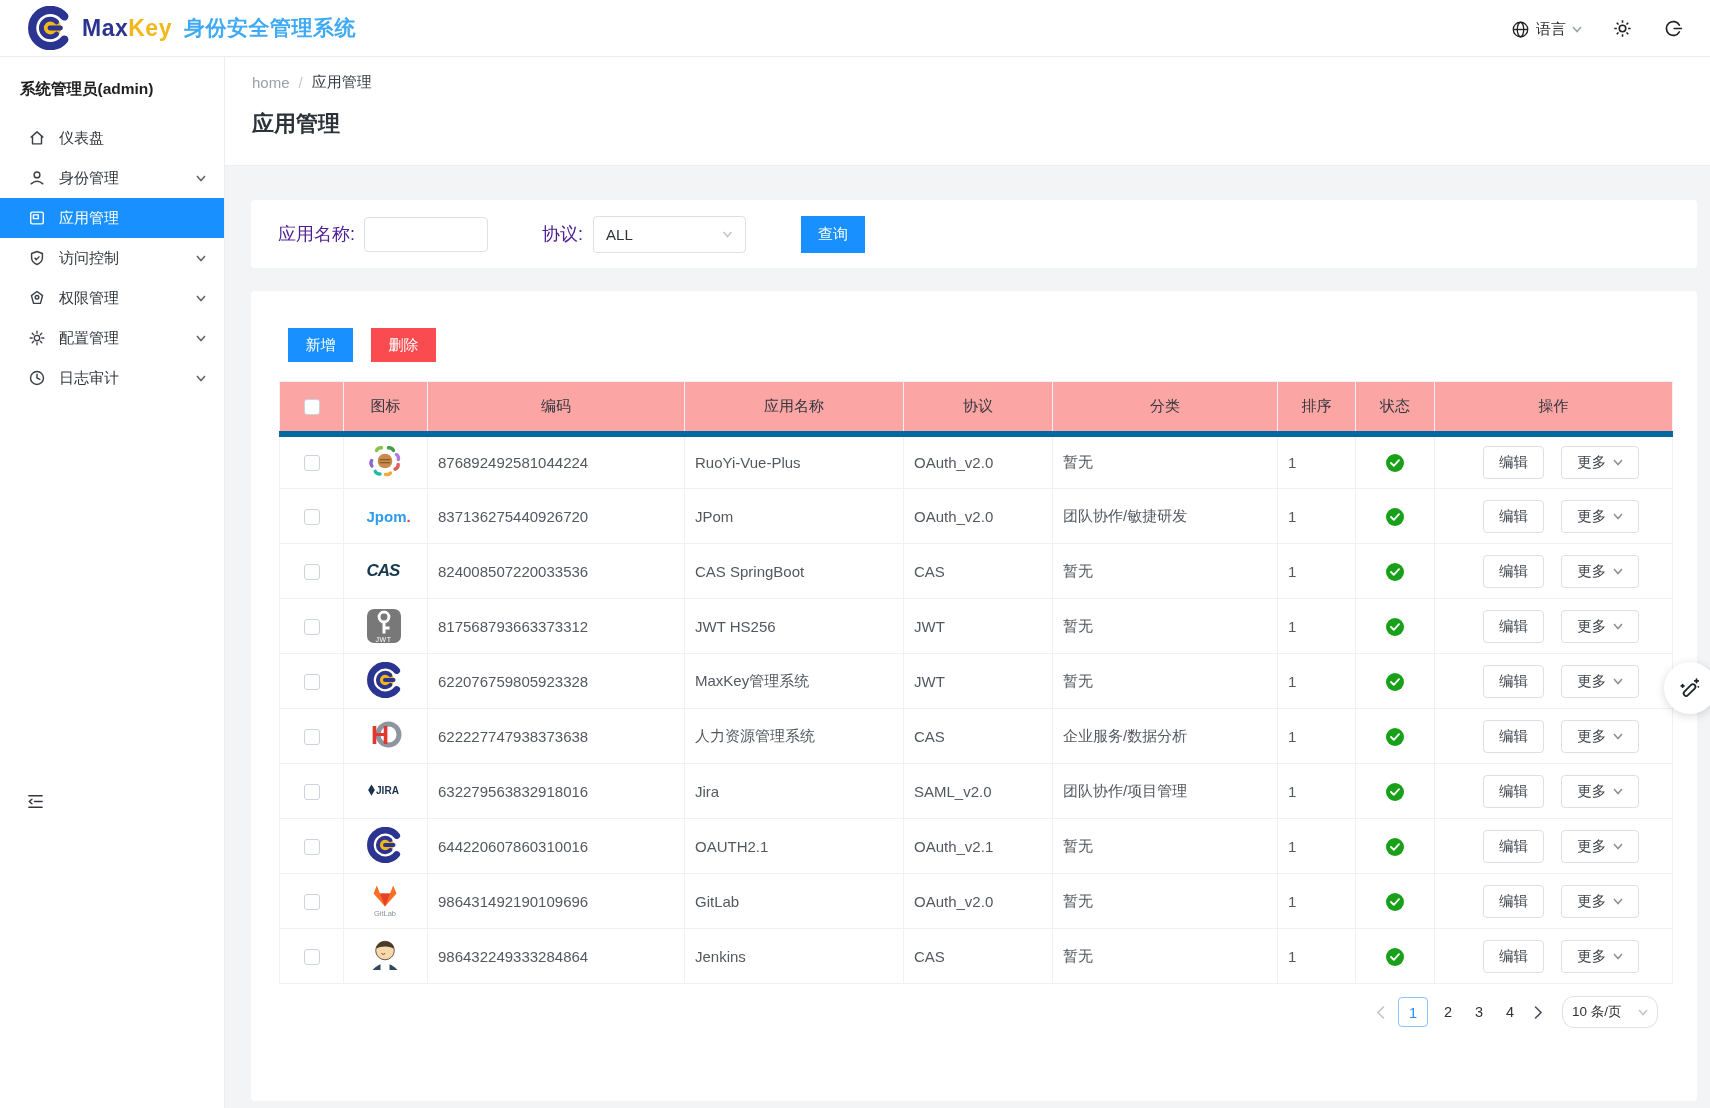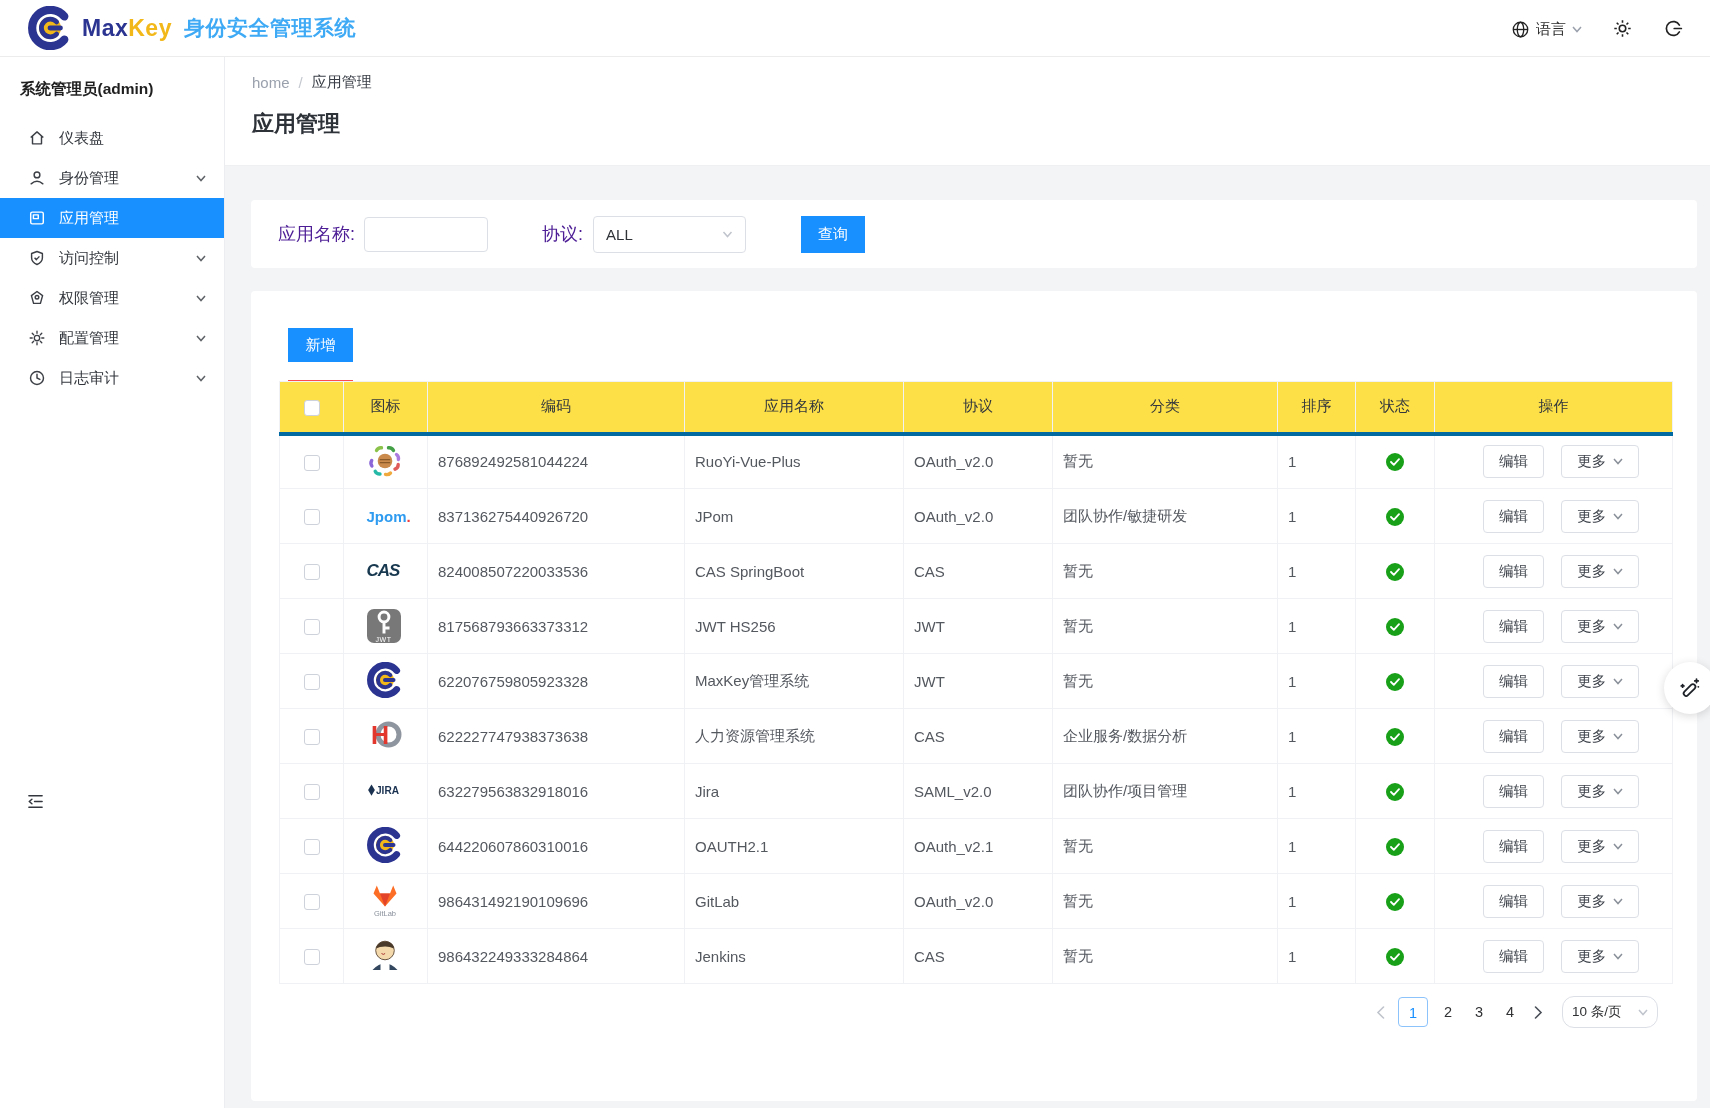--- a/index.html
+++ b/index.html
@@ -74,31 +74,31 @@
     width:153px; height:37px; margin-left:10px; border:1px solid #dcdfe6; border-radius:4px;
     display:flex; align-items:center; justify-content:space-between; padding:0 12px;
     color:#2f3338; font-size:15px; cursor:pointer; background:#fff;
   }
   .btn { border:none; border-radius:0; color:#fff; font-size:15px; cursor:pointer; }
   .btn-primary { background:#1890ff; }
   .btn-danger { background:#fa4b50; }
   .search-btn { width:64px; height:37px; margin-left:55px; }
 
   .table-card { margin:23px 13px 0 26px; height:810px; position:relative; }
-  .toolbar { position:absolute; top:37px; left:37px; display:flex; gap:18px;flex-direction:column; }
+  .toolbar { position:absolute; top:37px; left:37px; display:flex; gap:18px; }
   .toolbar .btn { width:65px; height:34px; }
 
   table.grid {
     position:absolute; top:90px; left:28px; width:1393px;
     border-collapse:collapse; table-layout:fixed; font-size:15px;
   }
   .grid th, .grid td { border:1px solid #f0f1f4; }
   .grid thead th {
-    background:#fde047; height:52px; font-weight:500; color:#33373d; font-size:15px;
-    border-bottom:4px solid #0369a1;
+    background:#fca5a5; height:52px; font-weight:500; color:#33373d; font-size:15px;
+    border-bottom:6px solid #0369a1;
   }
   .grid tbody td { height:55px; color:#54585f; background:#fff; }
   .grid td.c-text { padding-left:10px; text-align:left; }
   .grid td.c-center, .grid th { text-align:center; }
   .checkbox {
     width:16px; height:16px; appearance:none; -webkit-appearance:none;
     border:1px solid #ced2da; border-radius:3px; background:#fff; cursor:pointer; display:inline-block; vertical-align:middle;
   }
   .appicon { width:38px; height:38px; display:inline-flex; align-items:center; margin:0 auto; }
   .appicon svg { width:36px; height:36px; }

